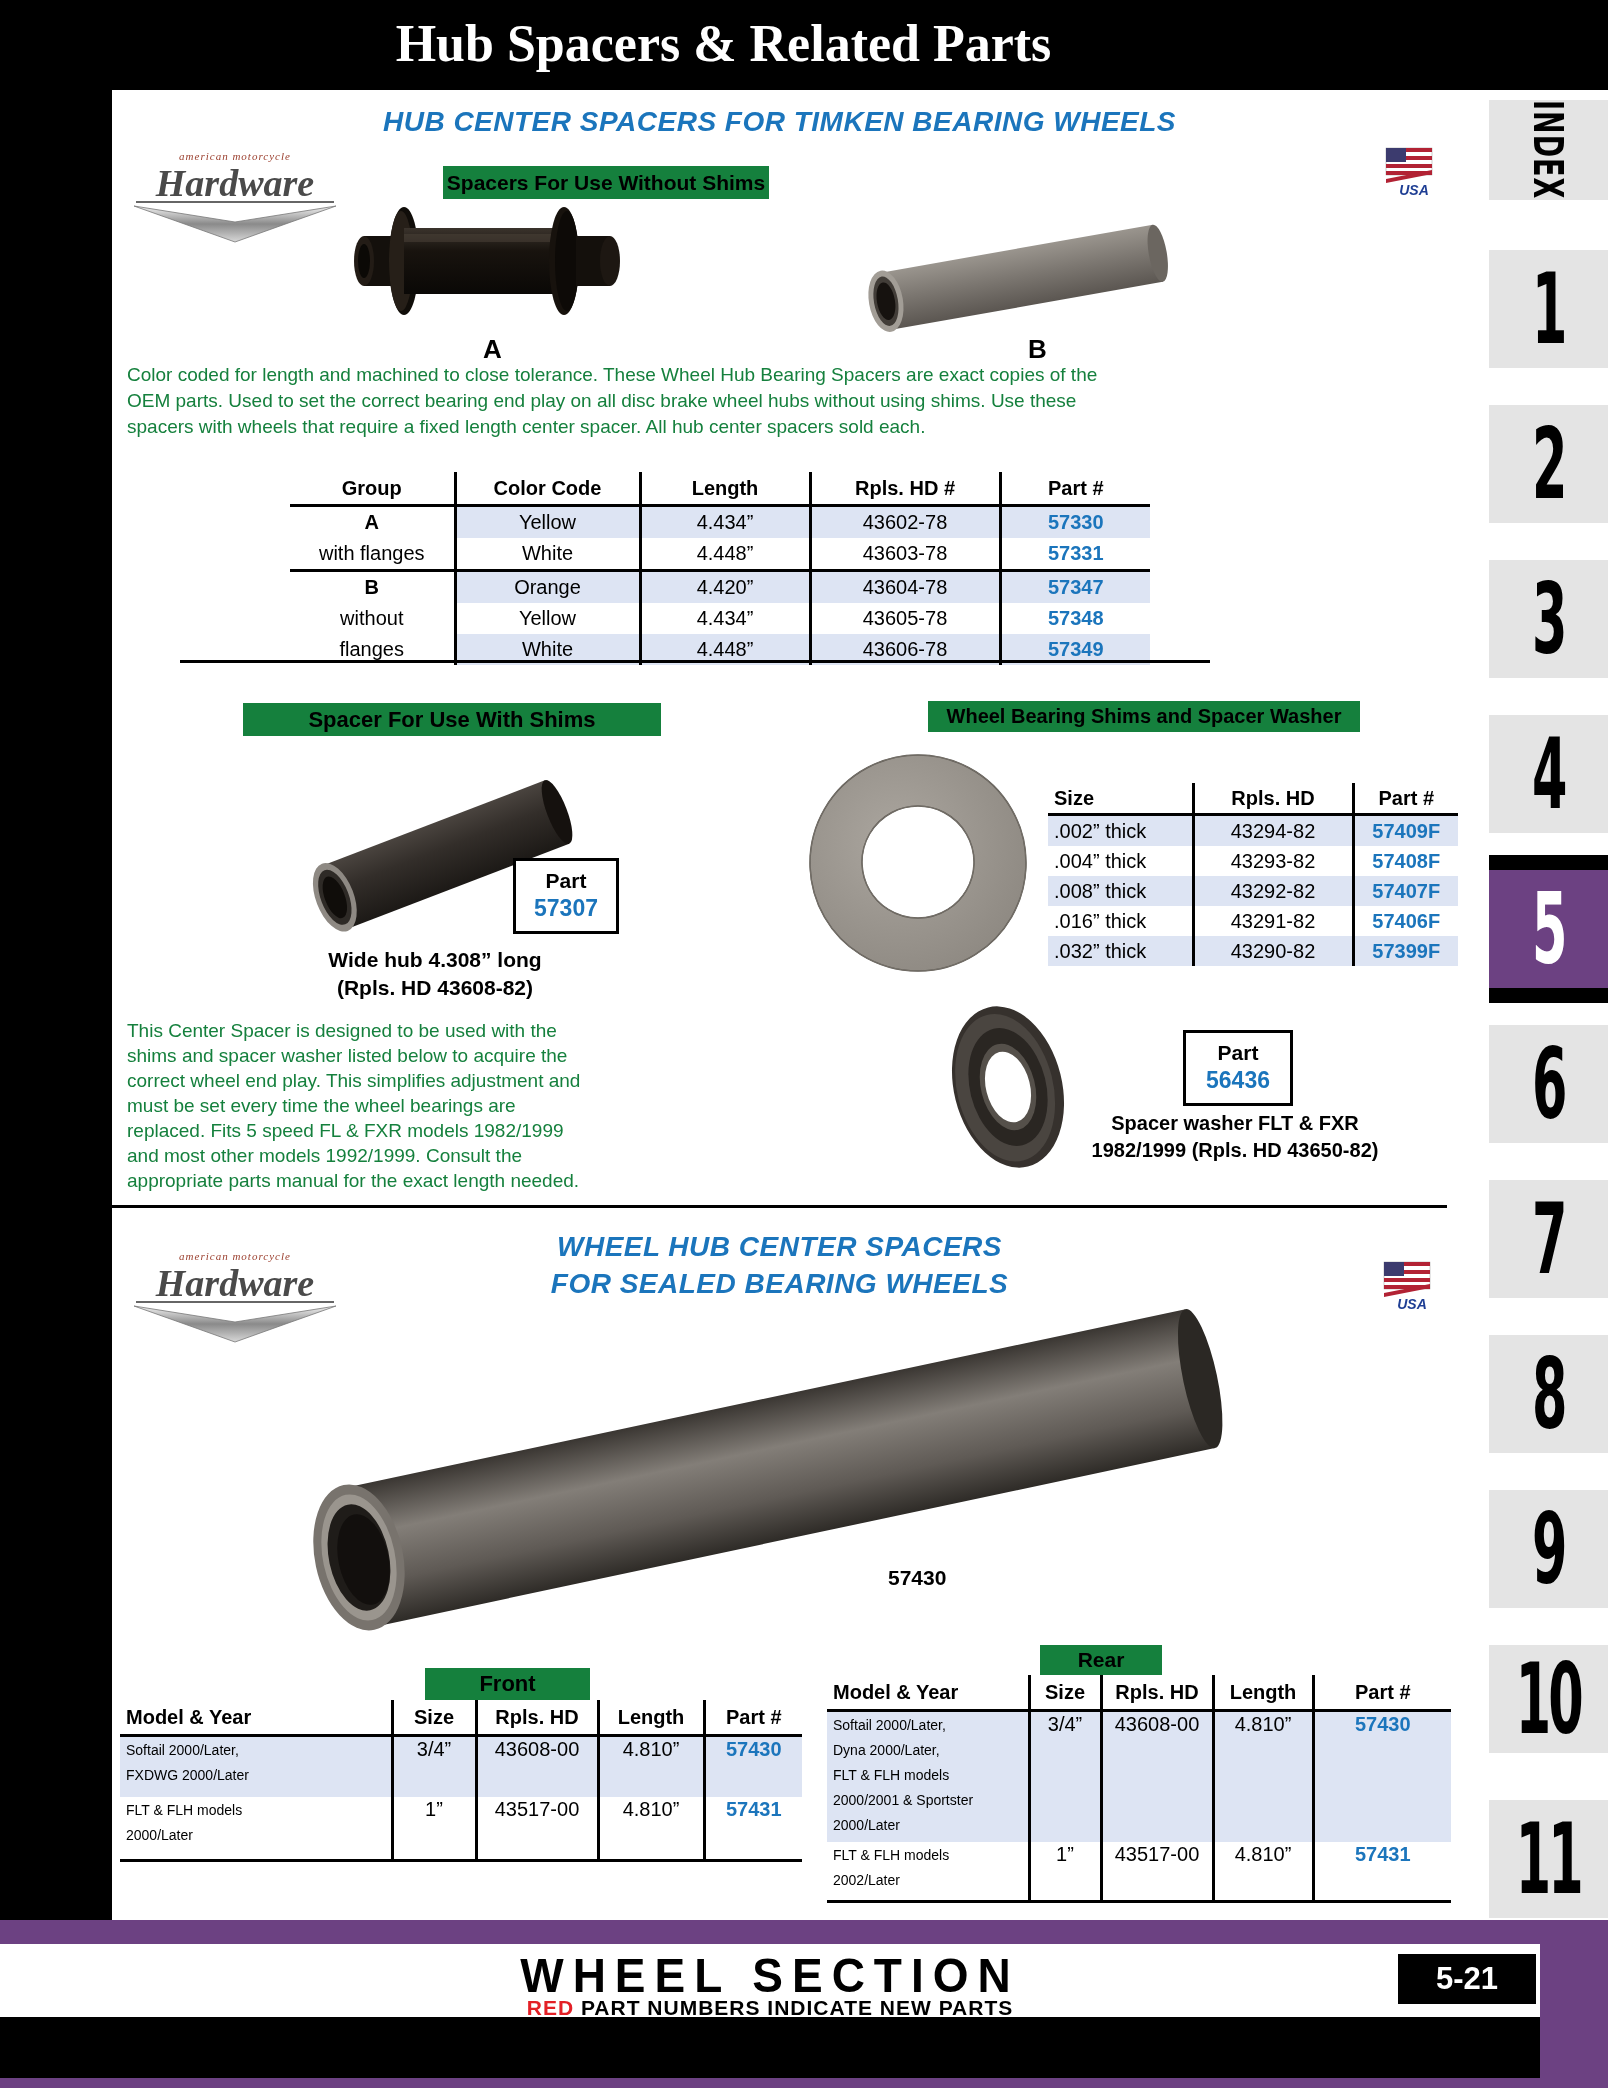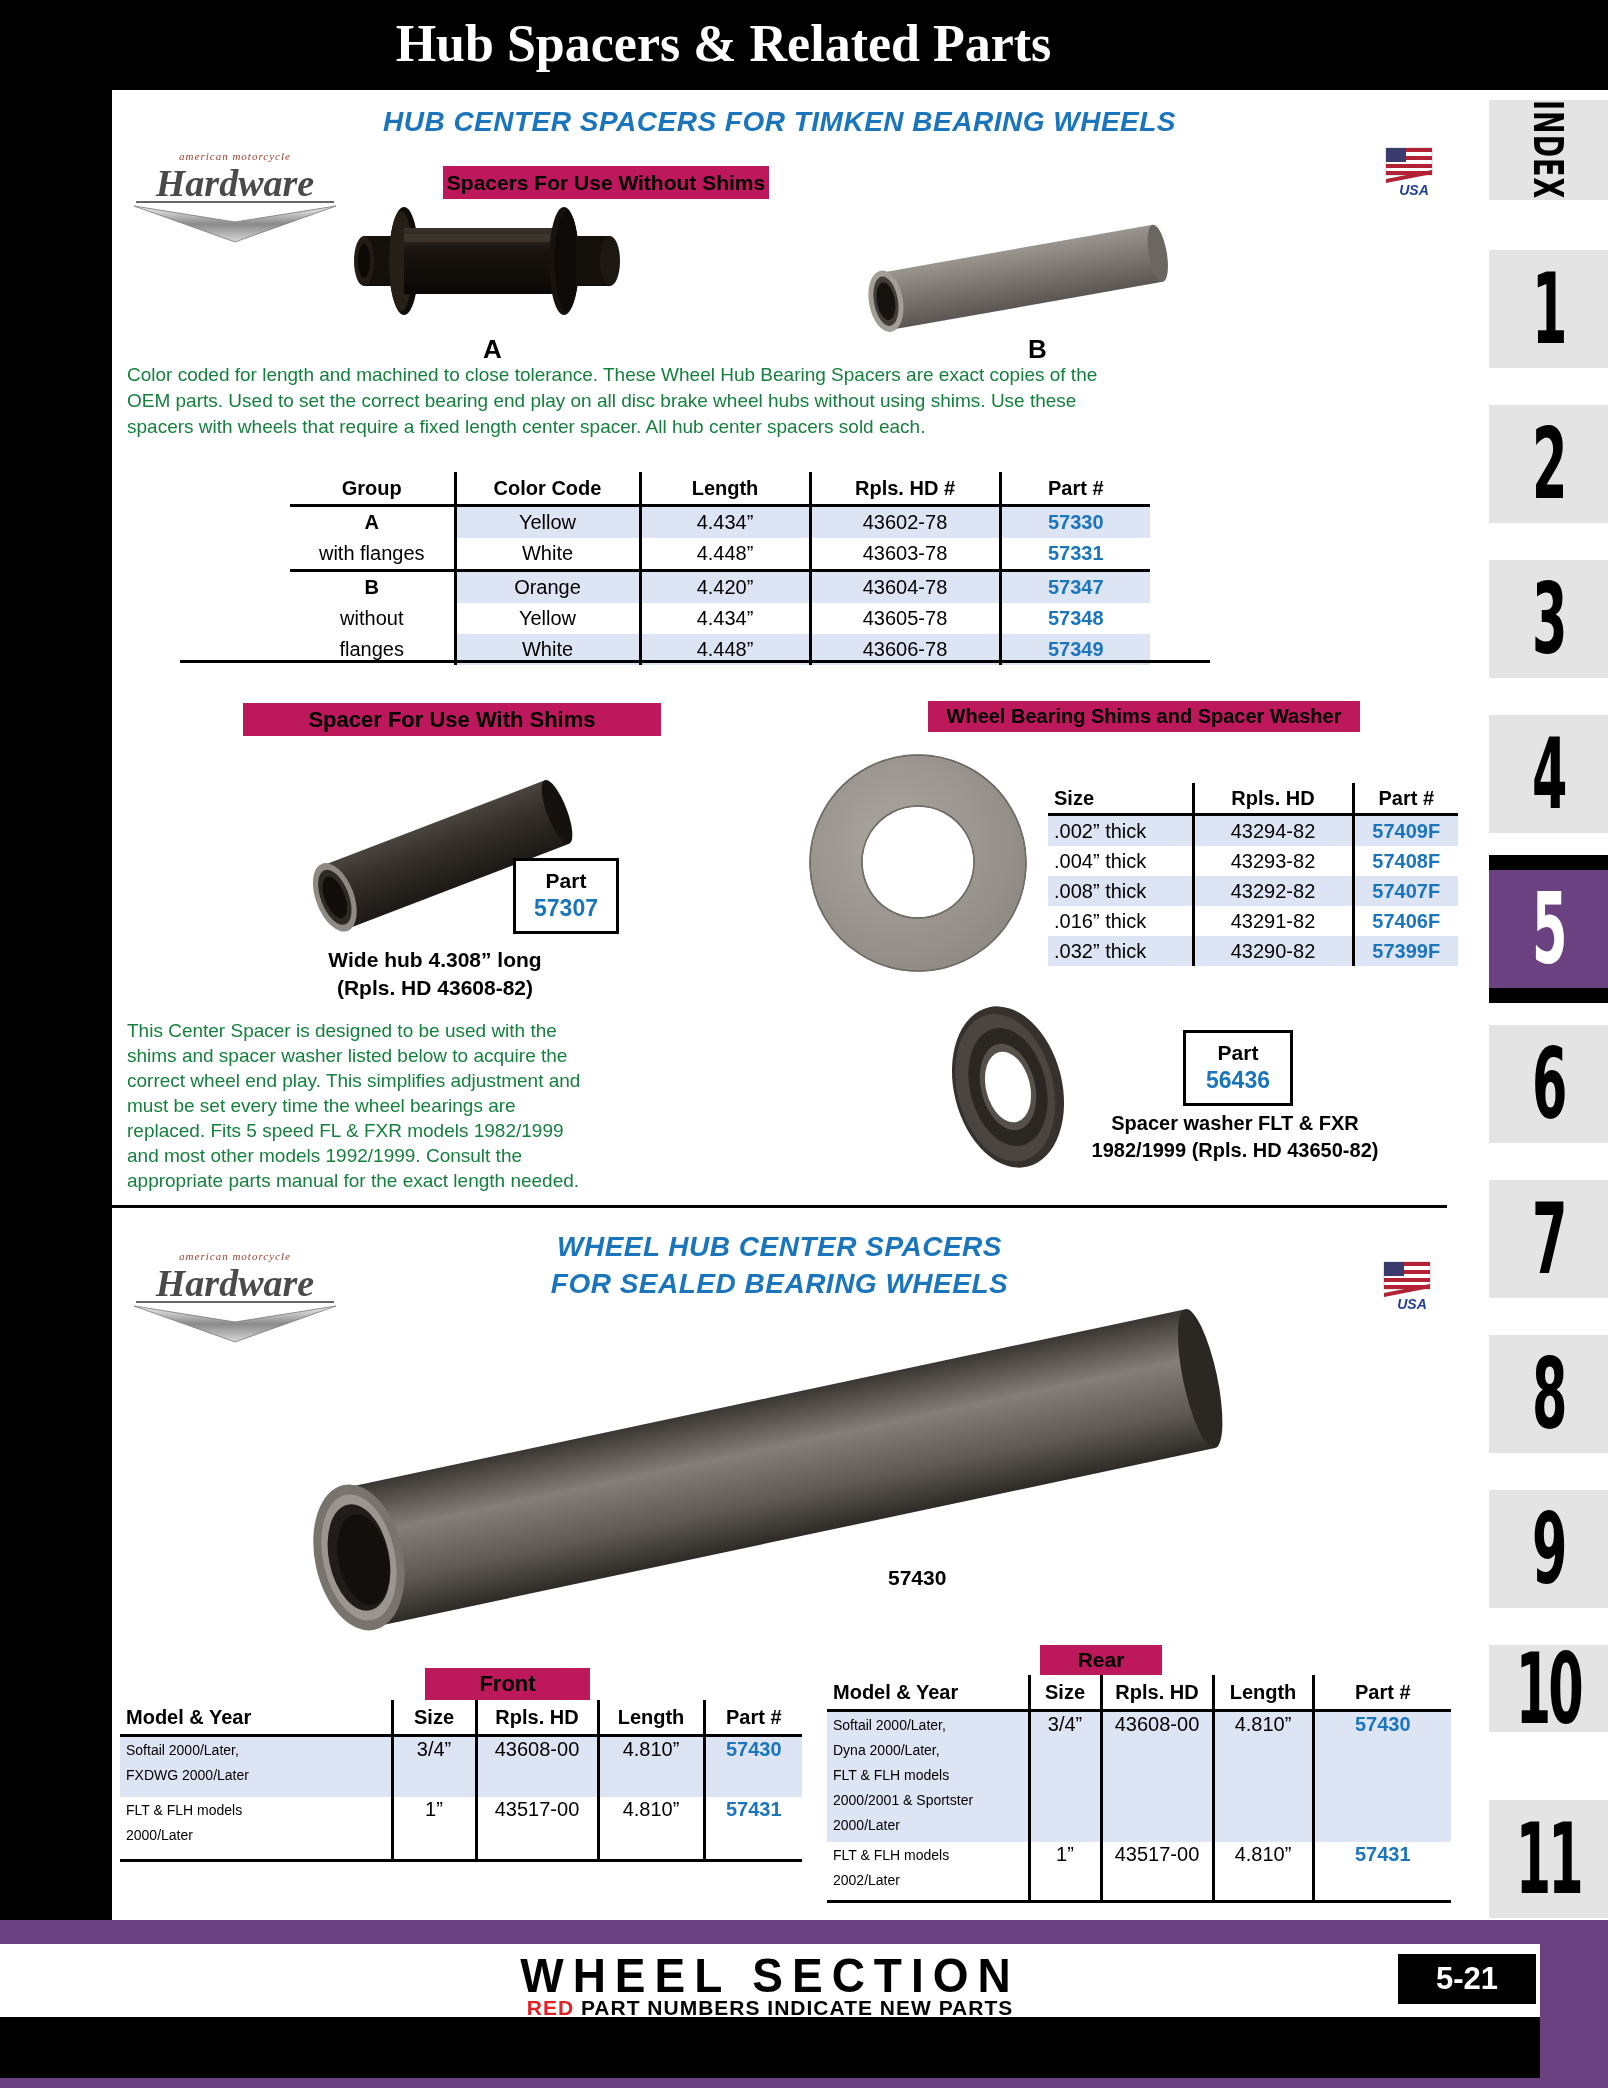--- a/index.html
+++ b/index.html
@@ -18,21 +18,21 @@
   
   .sheet { position:absolute; left:112px; top:90px; width:1496px; height:1830px; background:#fff; }
 
   
   .blue-head {
     position:absolute; left:112px; width:1335px; text-align:center;
     color:#1B75BC; font-weight:bold; font-style:italic; font-size:28px; letter-spacing:0.5px;
   }
 
   .yellow-bar {
-    position:absolute; background:#be185d; color:#000; font-weight:bold;
+    position:absolute; background:#15803d; color:#000; font-weight:bold;
     text-align:center; font-size:21px; line-height:33px; height:33px;
   }
 
   .body-text { position:absolute; color:#15803d; font-size:19px; line-height:26px; }
 
   .img-label { position:absolute; font-weight:bold; font-size:26px; color:#000; }
 
   
   table { border-collapse:collapse; table-layout:fixed; }
   td, th { font-size:20px; padding:1px 6px; text-align:center; color:#000; overflow:hidden; }
@@ -473,21 +473,21 @@
     </div>
   <div class="tab" style="top:1180px; height:118px;">
       <span class="tab-num">7</span>
     </div>
   <div class="tab" style="top:1335px; height:118px;">
       <span class="tab-num">8</span>
     </div>
   <div class="tab" style="top:1490px; height:118px;">
       <span class="tab-num">9</span>
     </div>
-  <div class="tab" style="top:1645px; height:87px;">
+  <div class="tab" style="top:1645px; height:108px;">
       <span class="tab-num">10</span>
     </div>
   <div class="tab" style="top:1800px; height:118px;">
       <span class="tab-num">11</span>
     </div>
 
   <div class="purple-band" style="left:0; top:1920px; width:1608px; height:24px;"></div>
   <div class="footer-white"></div>
   <div class="purple-band" style="left:1540px; top:1920px; width:68px; height:168px;"></div>
   <div class="footer-title">WHEEL SECTION</div>

